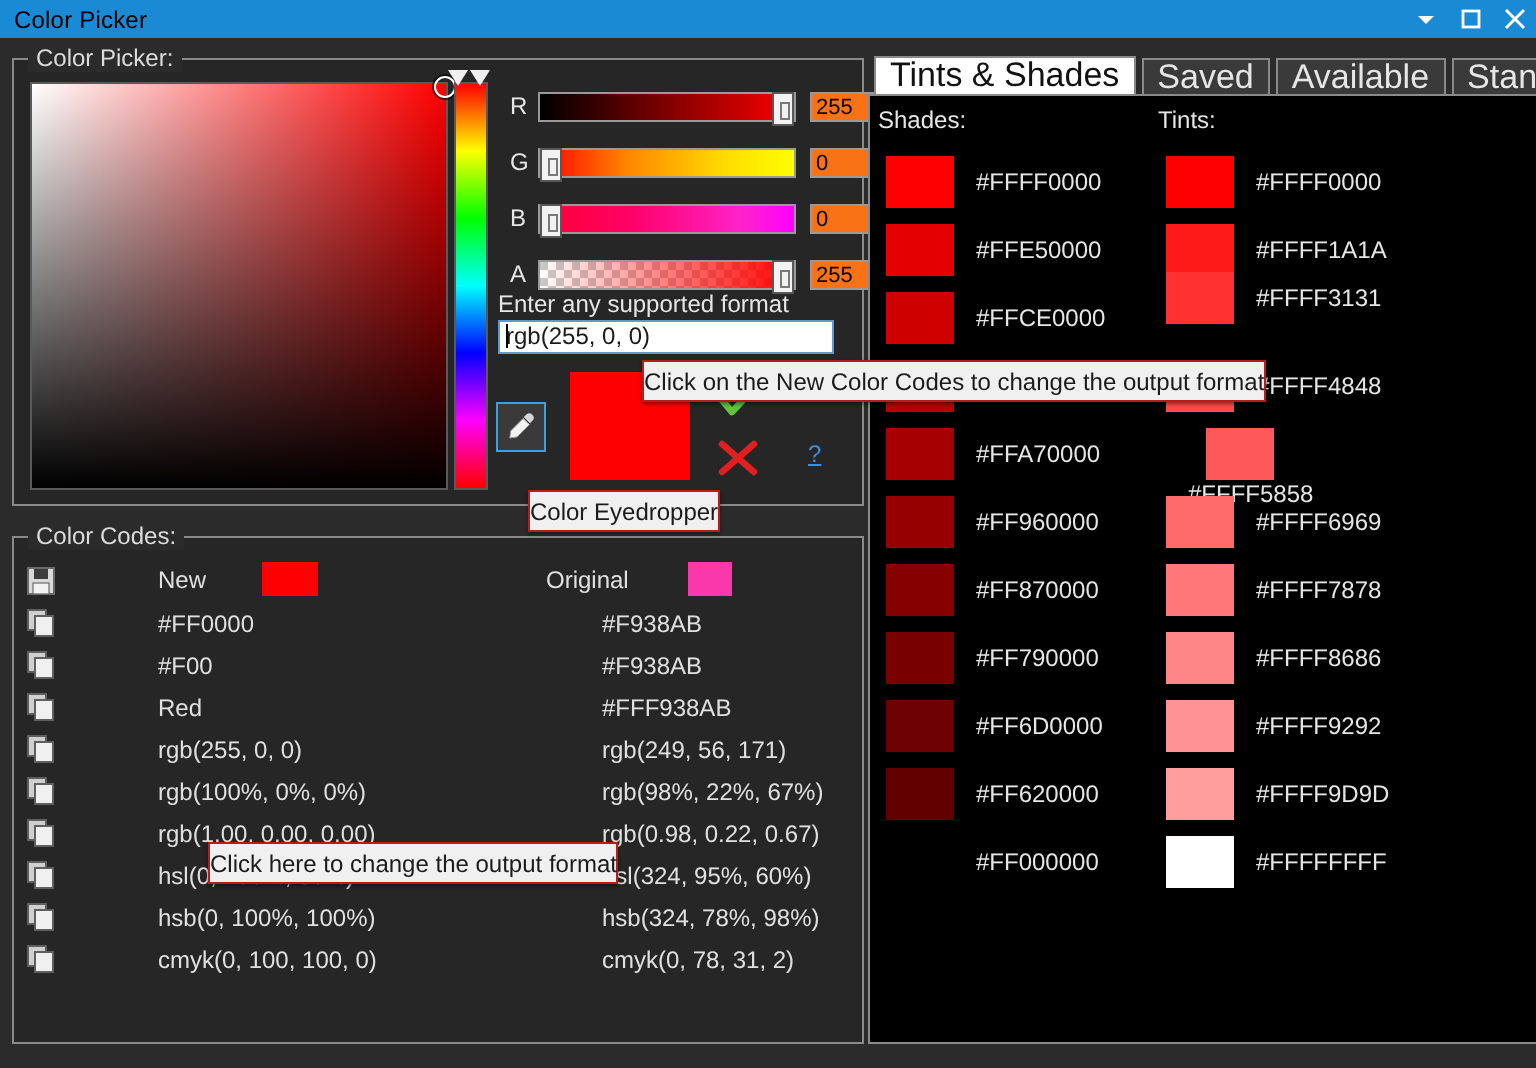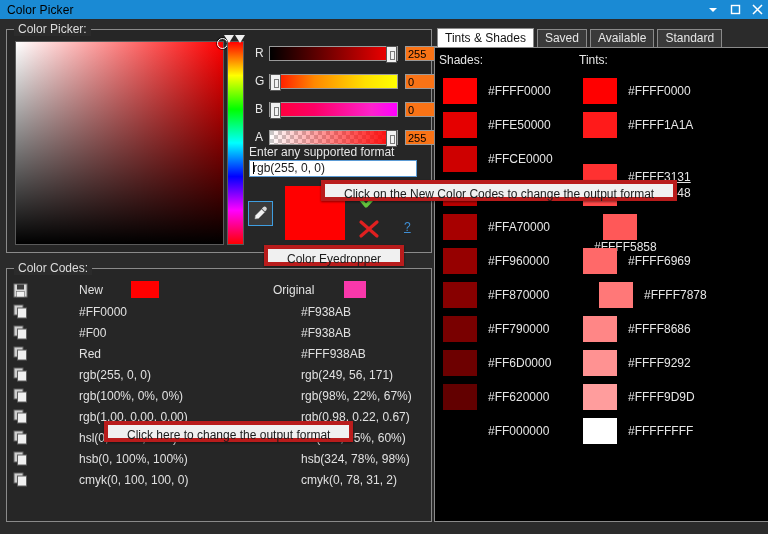--- a/index.html
+++ b/index.html
@@ -148,38 +148,38 @@
   .hdr-new{width:150px;font-size:12px;color:#e0e0e0;display:flex;align-items:center;}
   .hdr-orig{font-size:12px;color:#e0e0e0;display:flex;align-items:center;}
 
   
   .tabstrip{
     position:absolute;left:437px;top:28px;height:20px;display:flex;align-items:flex-end;
   }
   .tab{
     height:19px;padding:0 7px;margin-right:3px;
     background:#3a3a3a;border:1px solid #8a8a8a;box-sizing:border-box;
-    color:#e6e6e6;font-size:12px;line-height:17px;white-space:nowrap;
+    color:#e6e6e6;font-size:17px;line-height:17px;white-space:nowrap;
   }
   .tab.active{background:#ffffff;color:#111111;border-bottom-color:#ffffff;height:20px;line-height:18px;}
   #grp-ts{
     left:434px;top:47px;width:328px;height:473px;border:1px solid #8a8a8a;background:#000000;
     position:absolute;
     padding-left:12px;
   }
   .col-head{position:absolute;font-size:12px;color:#e6e6e6;}
   .ts-row{position:absolute;display:flex;align-items:center;}
   .ts-sw{width:34px;height:26px;}
   .ts-label{margin-left:11px;font-size:12px;color:#e6e6e6;white-space:nowrap;}
 
   
   .tooltip{
     position:absolute;background:#f0f0f0;color:#1b1b1b;
-    border:4px solid #b91c1c;box-sizing:border-box;
-    font-size:12px;line-height:18px;padding:1px 19px;white-space:nowrap;
+    border:1px solid #b91c1c;box-sizing:border-box;
+    font-size:12px;line-height:18px;padding:1px 0;white-space:nowrap;
     box-shadow:0 1px 2px rgba(0,0,0,.45);
   }
   #tt-newcodes{left:321px;top:180px;height:21px;}
   #tt-eyedrop{left:264px;top:245px;height:21px;}
   #tt-output{left:104px;top:421px;height:21px;}
 </style>
 </head>
 <body>
 
 <div class="app">
@@ -445,37 +445,37 @@
       </div>
 
     <div class="ts-row" style="left:148px;top:30px;">
         <span class="ts-sw" style="background:#FF0000"></span>
         <span class="ts-label">#FFFF0000</span>
       </div>
     <div class="ts-row" style="left:148px;top:64px;">
         <span class="ts-sw" style="background:#FF1A1A"></span>
         <span class="ts-label">#FFFF1A1A</span>
       </div>
-    <div class="ts-row" style="left:148px;top:116px;text-decoration:underline;">
+    <div class="ts-row" style="left:148px;top:88px;">
         <span class="ts-sw" style="background:#FF3131"></span>
         <span class="ts-label">#FFFF3131</span>
       </div>
     <div class="ts-row" style="left:148px;top:132px;">
         <span class="ts-sw" style="background:#FF4848"></span>
         <span class="ts-label">#FFFF4848</span>
       </div>
     <div class="ts-row" style="left:148px;top:166px;flex-direction:column;">
         <span class="ts-sw" style="background:#FF5858"></span>
         <span class="ts-label">#FFFF5858</span>
       </div>
     <div class="ts-row" style="left:148px;top:200px;">
         <span class="ts-sw" style="background:#FF6969"></span>
         <span class="ts-label">#FFFF6969</span>
       </div>
-    <div class="ts-row" style="left:164px;top:234px;justify-content:flex-end;">
+    <div class="ts-row" style="left:148px;top:234px;justify-content:flex-end;">
         <span class="ts-sw" style="background:#FF7878"></span>
         <span class="ts-label">#FFFF7878</span>
       </div>
     <div class="ts-row" style="left:148px;top:268px;">
         <span class="ts-sw" style="background:#FF8686"></span>
         <span class="ts-label">#FFFF8686</span>
       </div>
     <div class="ts-row" style="left:148px;top:302px;">
         <span class="ts-sw" style="background:#FF9292"></span>
         <span class="ts-label">#FFFF9292</span>

